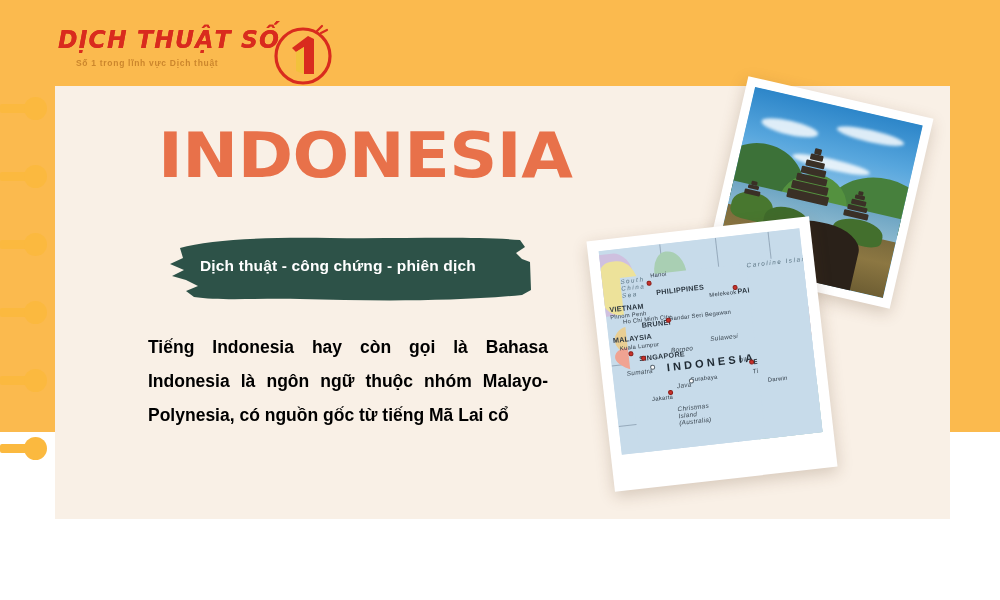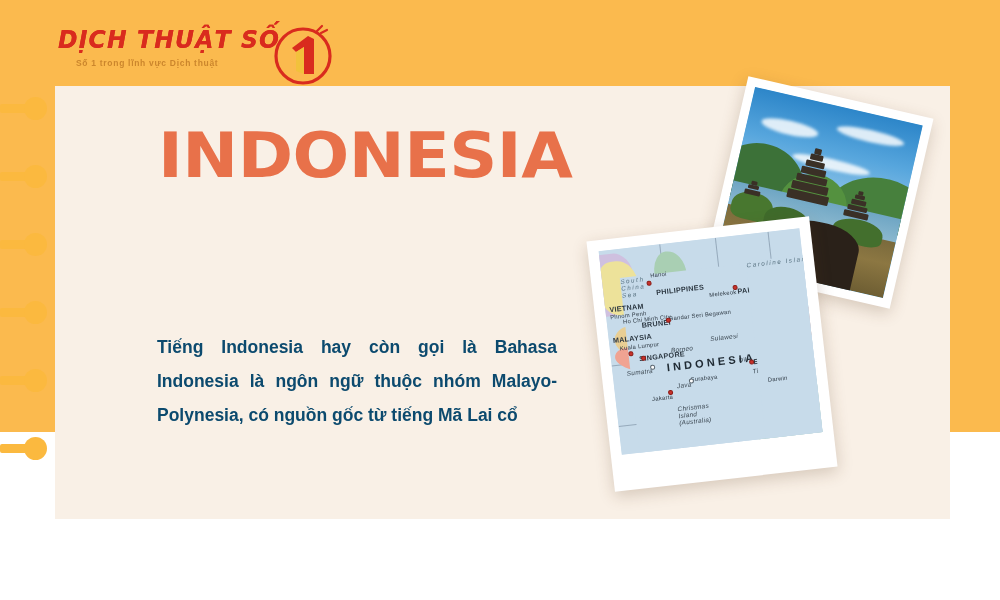--- a/index.html
+++ b/index.html
@@ -111,27 +111,27 @@
     font-size:15.5px;
     font-weight:bold;
     color:#FFFFFF;
     letter-spacing:0.15px;
     white-space:nowrap;
   }
 
   
   #body-text {
     position:absolute;
-    left:157px; top:330px;
+    left:148px; top:330px;
     width:400px;
     font-family:"Liberation Sans", sans-serif;
     font-size:17.5px;
     font-weight:bold;
     line-height:34px;
-    color:#0c4a6e;
+    color:#000000;
     text-align:justify;
     text-justify:inter-word;
   }
 
   
   .polaroid {
     position:absolute;
     background:#FFFFFF;
     box-shadow:0 5px 16px rgba(90,60,30,0.22);
   }
@@ -289,20 +289,34 @@
     <span class="bar"></span>
     <span class="knob"></span>
   </div>
   <div class="pin" style="top:440px;">
     <span class="bar"></span>
     <span class="knob"></span>
   </div>
 
   <div id="title">INDONESIA</div>
 
+  <div id="banner">
+    <svg viewBox="0 0 420 76" preserveAspectRatio="none">
+      <path d="M30,16
+               C60,7 120,5 180,6
+               C250,7 320,4 370,8
+               L375,15 L366,21 L372,27
+               L380,30 L381,58 L372,63
+               C300,70 220,69 150,67
+               C110,66 70,69 44,65
+               L36,59 L48,54 L36,48
+               L22,44 L34,38 L20,32 L33,26 Z" fill="#2D5248"></path>
+    </svg>
+    <div id="banner-text">Dịch thuật - công chứng - phiên dịch</div>
+  </div>
 
   <div id="body-text">Tiếng Indonesia hay còn gọi là Bahasa Indonesia là ngôn ngữ thuộc nhóm Malayo-Polynesia, có nguồn gốc từ tiếng Mã Lai cổ</div>
 
   <div class="polaroid" id="photo-temple">
     <div class="inner">
       <div class="sky"></div>
       <div class="cloud" style="left:8%;  top:14%; width:34%; height:8%;"></div>
       <div class="cloud" style="left:52%; top:9%;  width:40%; height:7%;"></div>
       <div class="cloud" style="left:30%; top:30%; width:46%; height:6%;"></div>
       <div class="hill" style="left:-14%; top:30%; width:56%; height:34%; background:#3C7138;"></div>

